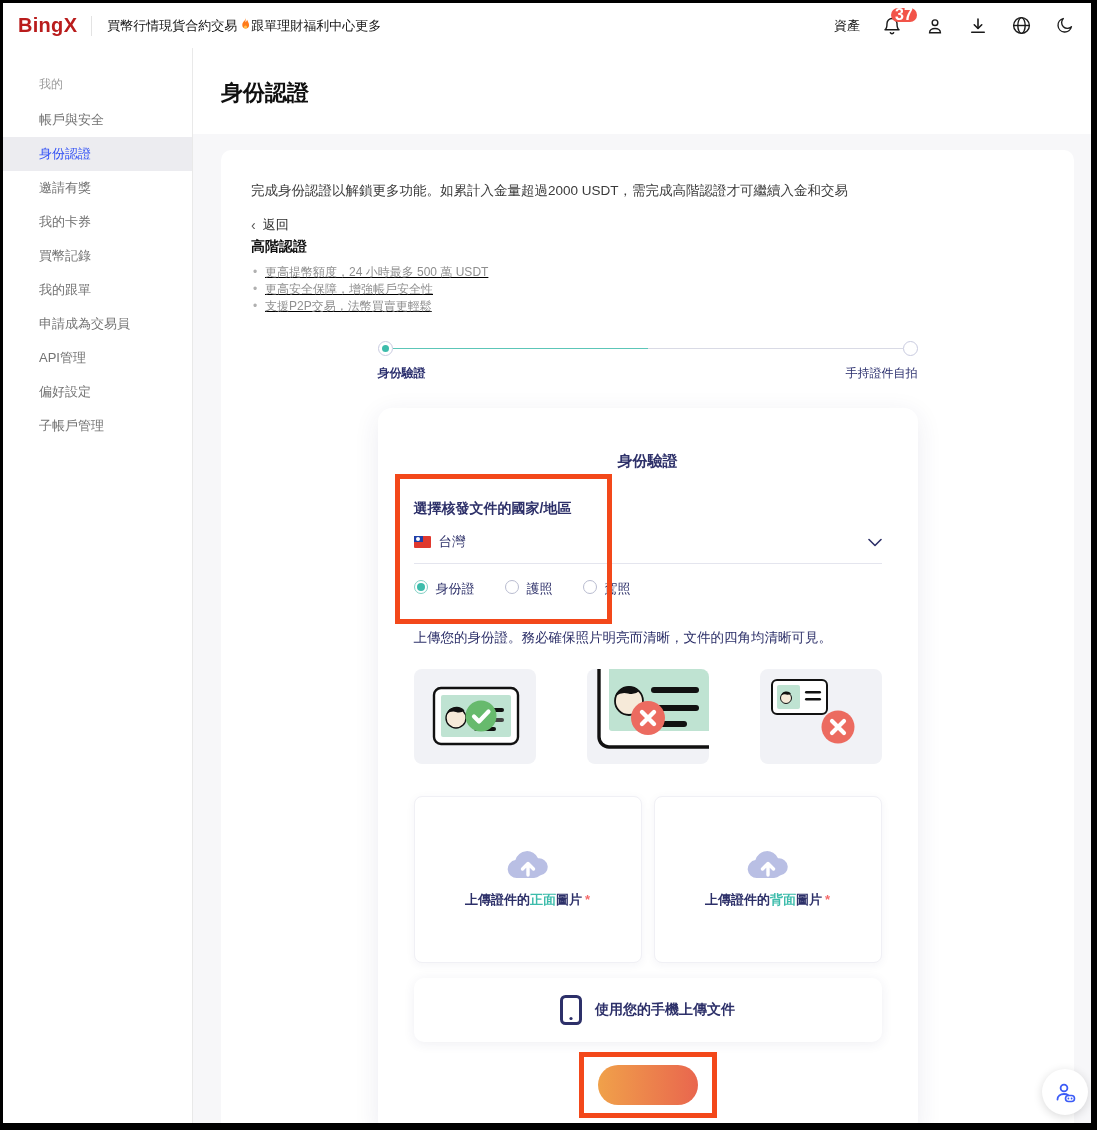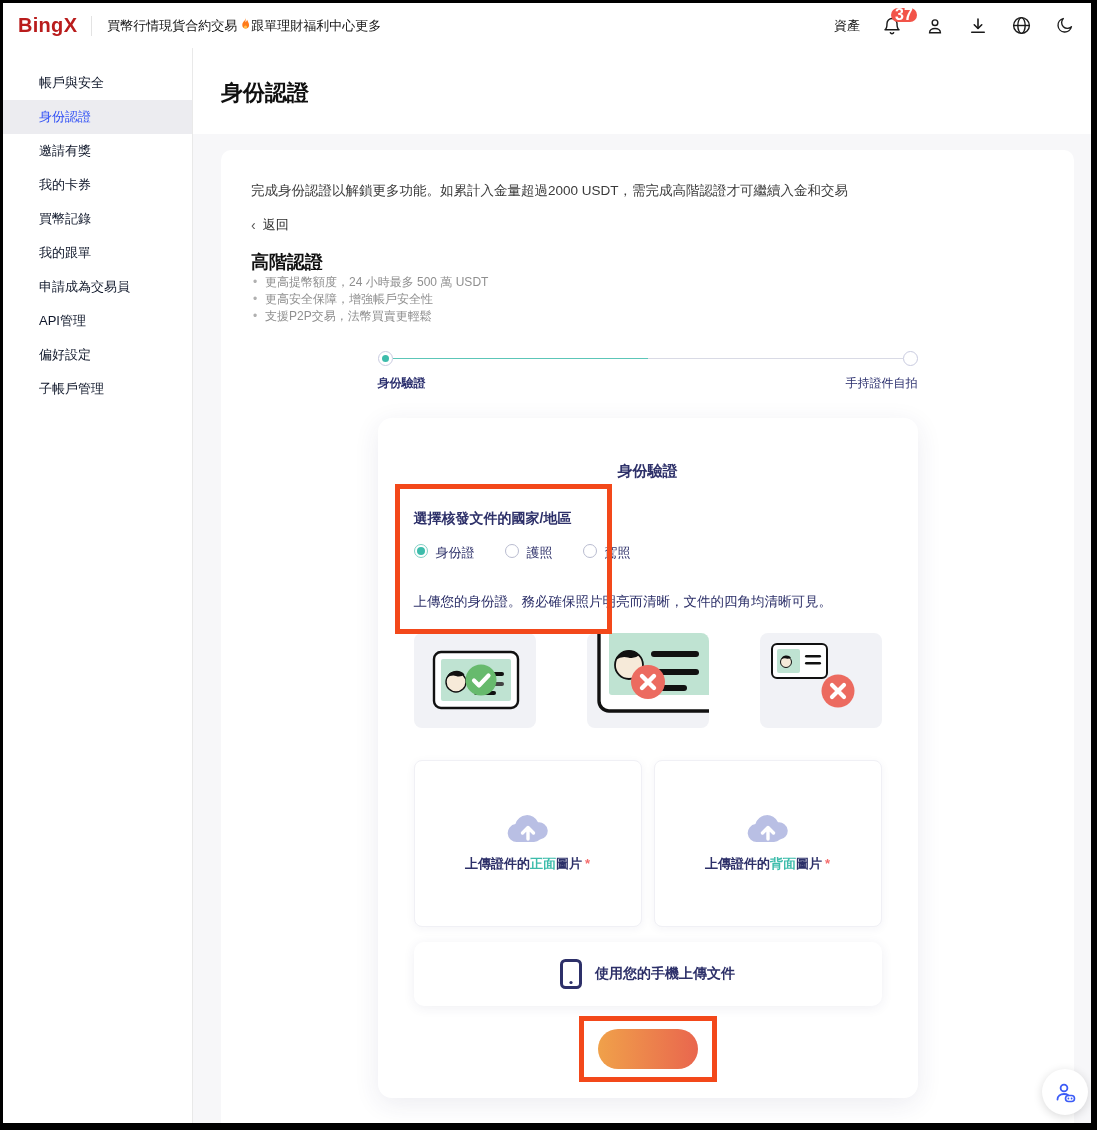--- a/index.html
+++ b/index.html
@@ -15,34 +15,34 @@
   .nav-item { font-size:13px; color:#141414; cursor:pointer; display:flex; align-items:center; gap:3px; white-space:nowrap; }
   .topbar-right { margin-left:auto; display:flex; align-items:center; gap:21px; }
   .assets-label { font-size:13px; color:#141414; cursor:pointer; }
   .tb-icon { position:relative; width:22px; height:22px; display:flex; align-items:center; justify-content:center; cursor:pointer; }
   .badge { position:absolute; top:-7px; left:10px; background:#f25449; color:#fff; font-size:16px; line-height:14px; padding:0 4px; border-radius:8px; font-weight:700; }
 
   
   .shell { flex:1; display:flex; min-height:0; }
   .sidebar { width:190px; background:#fff; border-right:1px solid #e9e9e9; padding-top:18px; flex:0 0 auto; }
   .side-head { font-size:12px; color:#9b9b9b; padding:10px 0 10px 36px; }
-  .side-item { font-size:13px; color:#0f172a; padding:10px 0 10px 36px; cursor:pointer; line-height:14px; }
+  .side-item { font-size:13px; color:#737373; padding:10px 0 10px 36px; cursor:pointer; line-height:14px; }
   .side-item.active { background:#ececf0; color:#3352f5; }
 
   .main { flex:1; display:flex; flex-direction:column; min-width:0; }
   .title-band { background:#fff; padding:30px 0 26px 28px; }
   .page-title { font-size:22px; font-weight:800; color:#101010; }
   .content { flex:1; background:#f7f7f9; padding:16px 17px 0 28px; min-height:0; }
   .outer-card { background:#fff; border-radius:10px 10px 0 0; height:100%; padding:32px 30px 0 30px; }
 
   .intro { font-size:13.5px; color:#3a3a3a; }
   .back-row { margin-top:16px; display:flex; align-items:center; gap:7px; font-size:13px; color:#2c2c2c; cursor:pointer; width:fit-content; }
   .back-chevron { font-size:14px; color:#555; }
-  .adv-title { margin-top:16px; font-size:18px; font-weight:800; color:#101010; }
-  .benefits { margin-top:0; list-style:none; }
+  .adv-title { margin-top:4px; font-size:14px; font-weight:800; color:#101010; }
+  .benefits { margin-top:8px; list-style:none;text-decoration:underline; }
   .benefits li { font-size:12px; color:#8f8f8f; line-height:17px; padding-left:14px; position:relative; }
   .benefits li::before { content:"•"; position:absolute; left:2px; color:#b0b0b0; }
 
   
   .flow-col { width:540px; margin:0 auto; }
   .stepper { margin-top:26px; }
   .step-row { display:flex; align-items:center; }
   .step-dot { width:15px; height:15px; border-radius:50%; border:1px solid #c9cbe0; background:#fff; display:flex; align-items:center; justify-content:center; flex:0 0 auto; }
   .step-dot .inner { width:7px; height:7px; border-radius:50%; background:#3dbcab; }
   .step-line { flex:1; height:1.5px; background:linear-gradient(90deg,#5cc6b8 0%,#5cc6b8 50%,#d9dae5 50%,#d9dae5 100%); }
@@ -157,20 +157,21 @@
         <svg width="19" height="19" viewBox="0 0 24 24">
             <path d="M20.8 13.5A8.6 8.6 0 1110.5 3.2a7 7 0 1010.3 10.3z" fill="none" stroke="#1a1a1a" stroke-width="1.7" stroke-linejoin="round"></path>
           </svg>
       </span>
     </div>
   </div>
 
   <div class="shell">
 
     <div class="sidebar">
+      <div class="side-head">我的</div>
       <div class="side-item">帳戶與安全</div>
       <div class="side-item active">身份認證</div>
       <div class="side-item">邀請有獎</div>
       <div class="side-item">我的卡券</div>
       <div class="side-item">買幣記錄</div>
       <div class="side-item">我的跟單</div>
       <div class="side-item">申請成為交易員</div>
       <div class="side-item">API管理</div>
       <div class="side-item">偏好設定</div>
       <div class="side-item">子帳戶管理</div>
@@ -213,20 +214,29 @@
                 <span class="s2">手持證件自拍</span>
               </div>
             </div>
 
             <div class="form-card">
               <div class="hl-box"></div>
 
               <div class="form-title">身份驗證</div>
 
               <div class="field-label">選擇核發文件的國家/地區</div>
+              <div class="select-row">
+                <span class="flag"></span>
+                <span class="select-value">台灣</span>
+                <span class="select-chevron">
+                  <svg width="14" height="9" viewBox="0 0 14 9" fill="none" stroke="#2d3069" stroke-width="1.6" stroke-linecap="round" stroke-linejoin="round">
+                      <path d="M1 1.5l6 6 6-6"></path>
+                    </svg>
+                </span>
+              </div>
 
               <div class="radio-row">
                 <div class="radio-item selected">
                   <span class="radio-circle"></span>
                   <span class="radio-label">身份證</span>
                 </div>
                 <div class="radio-item">
                   <span class="radio-circle"></span>
                   <span class="radio-label">護照</span>
                 </div>

